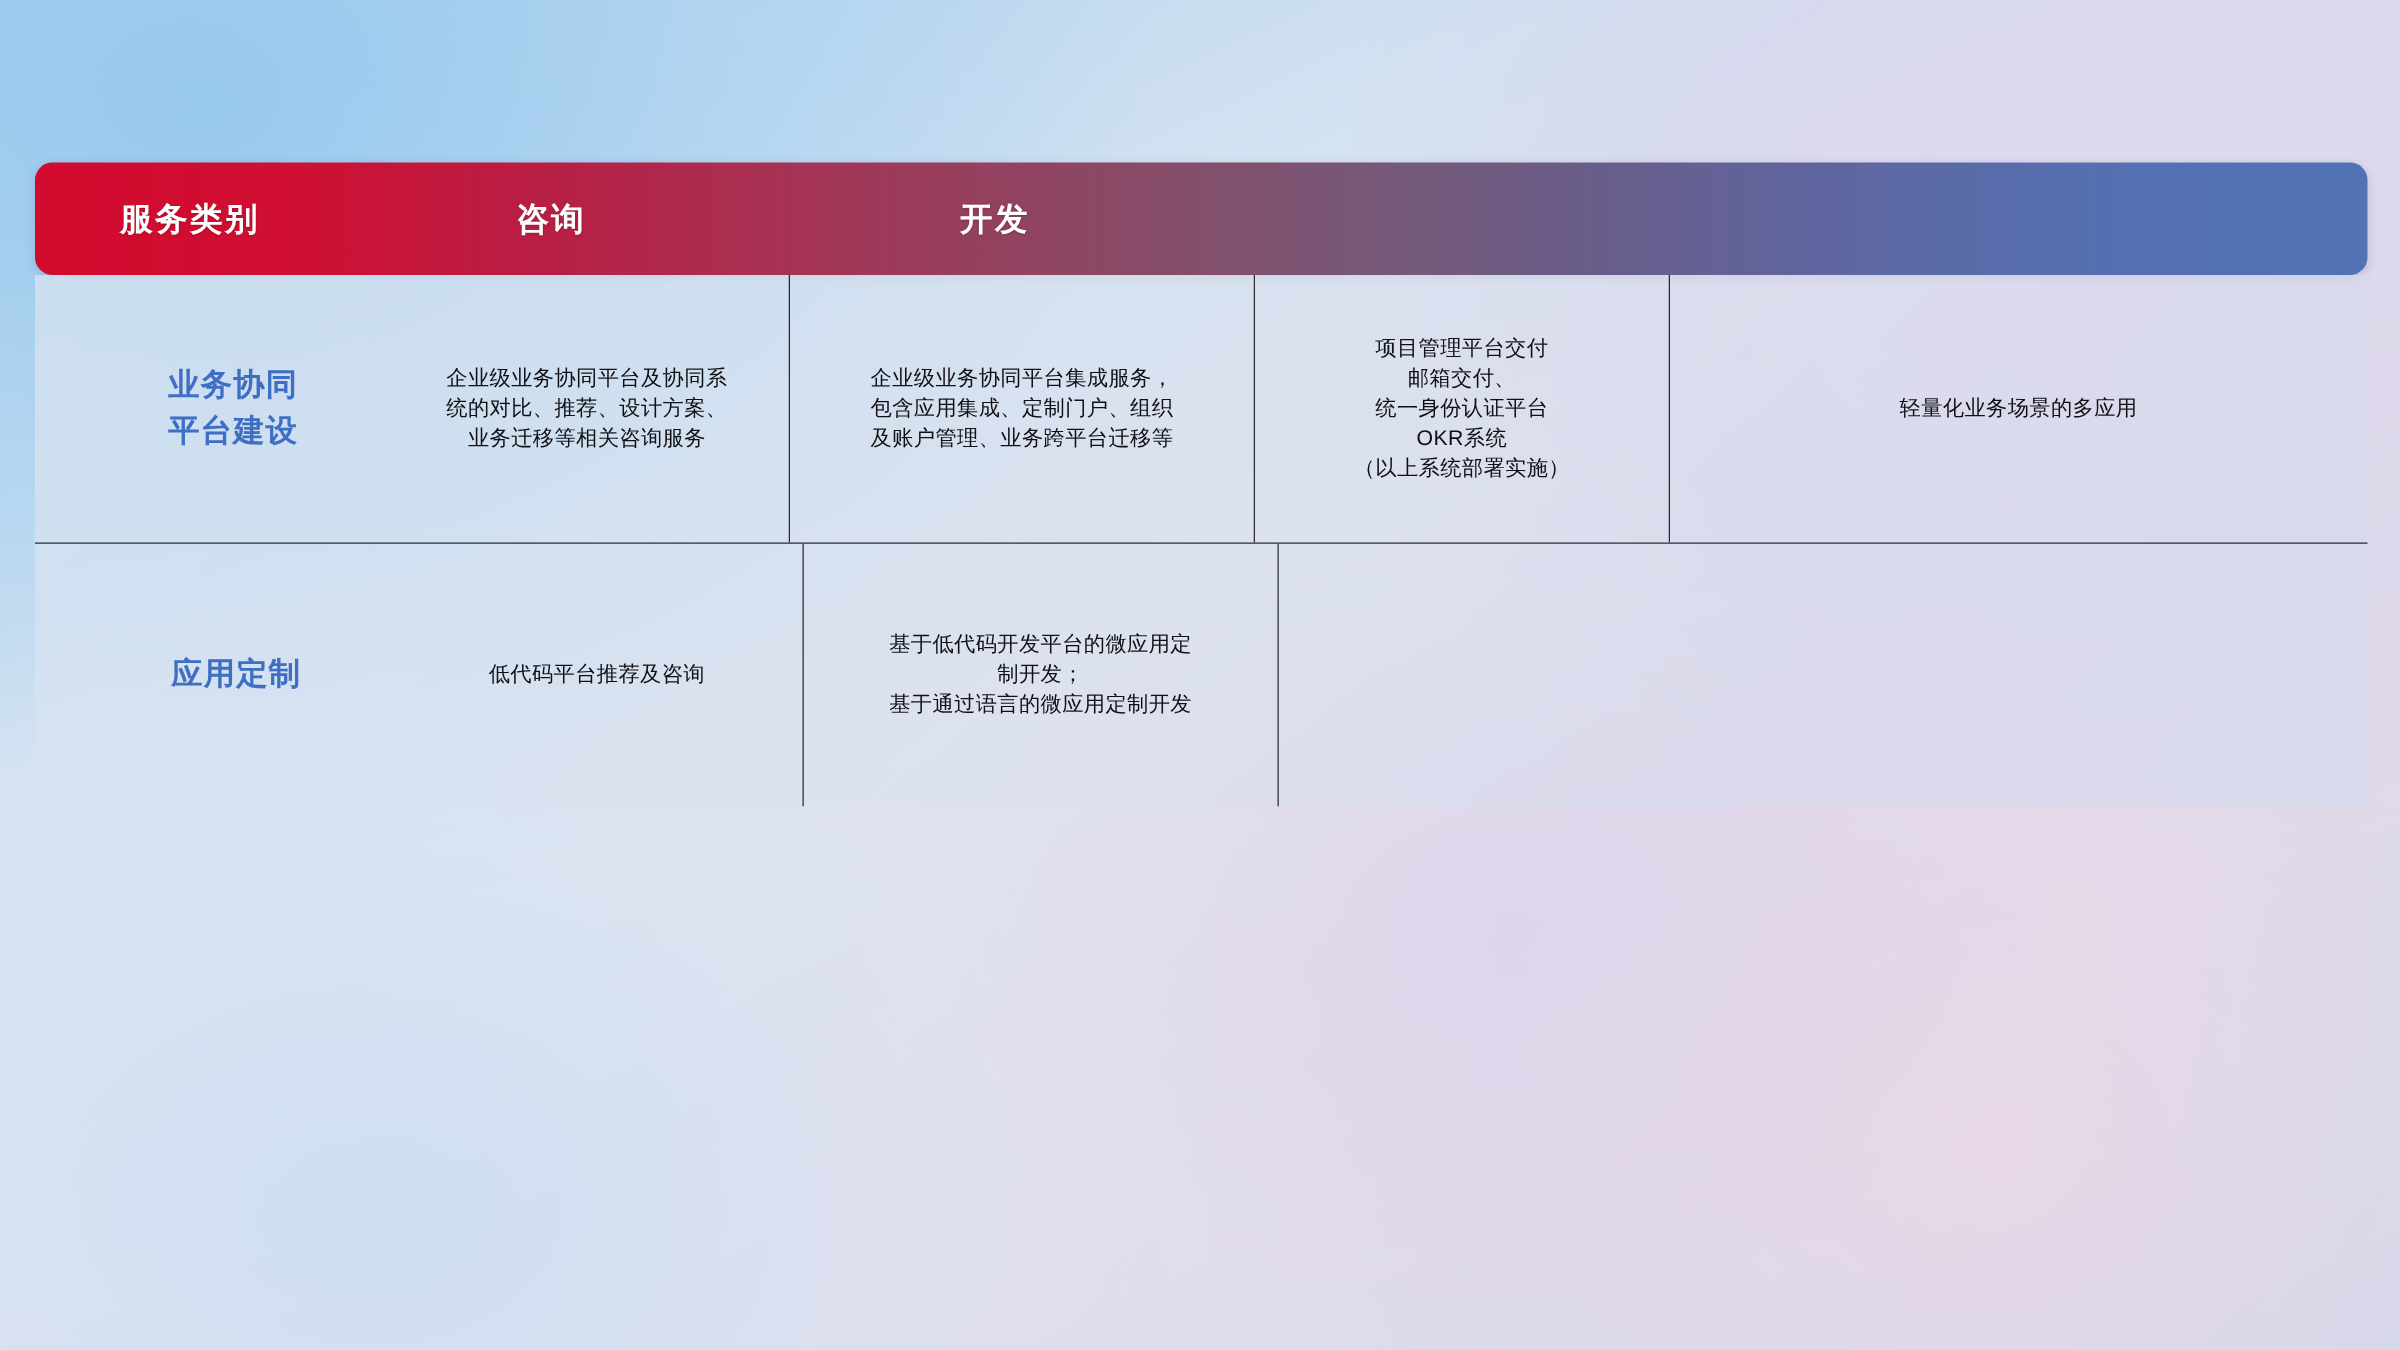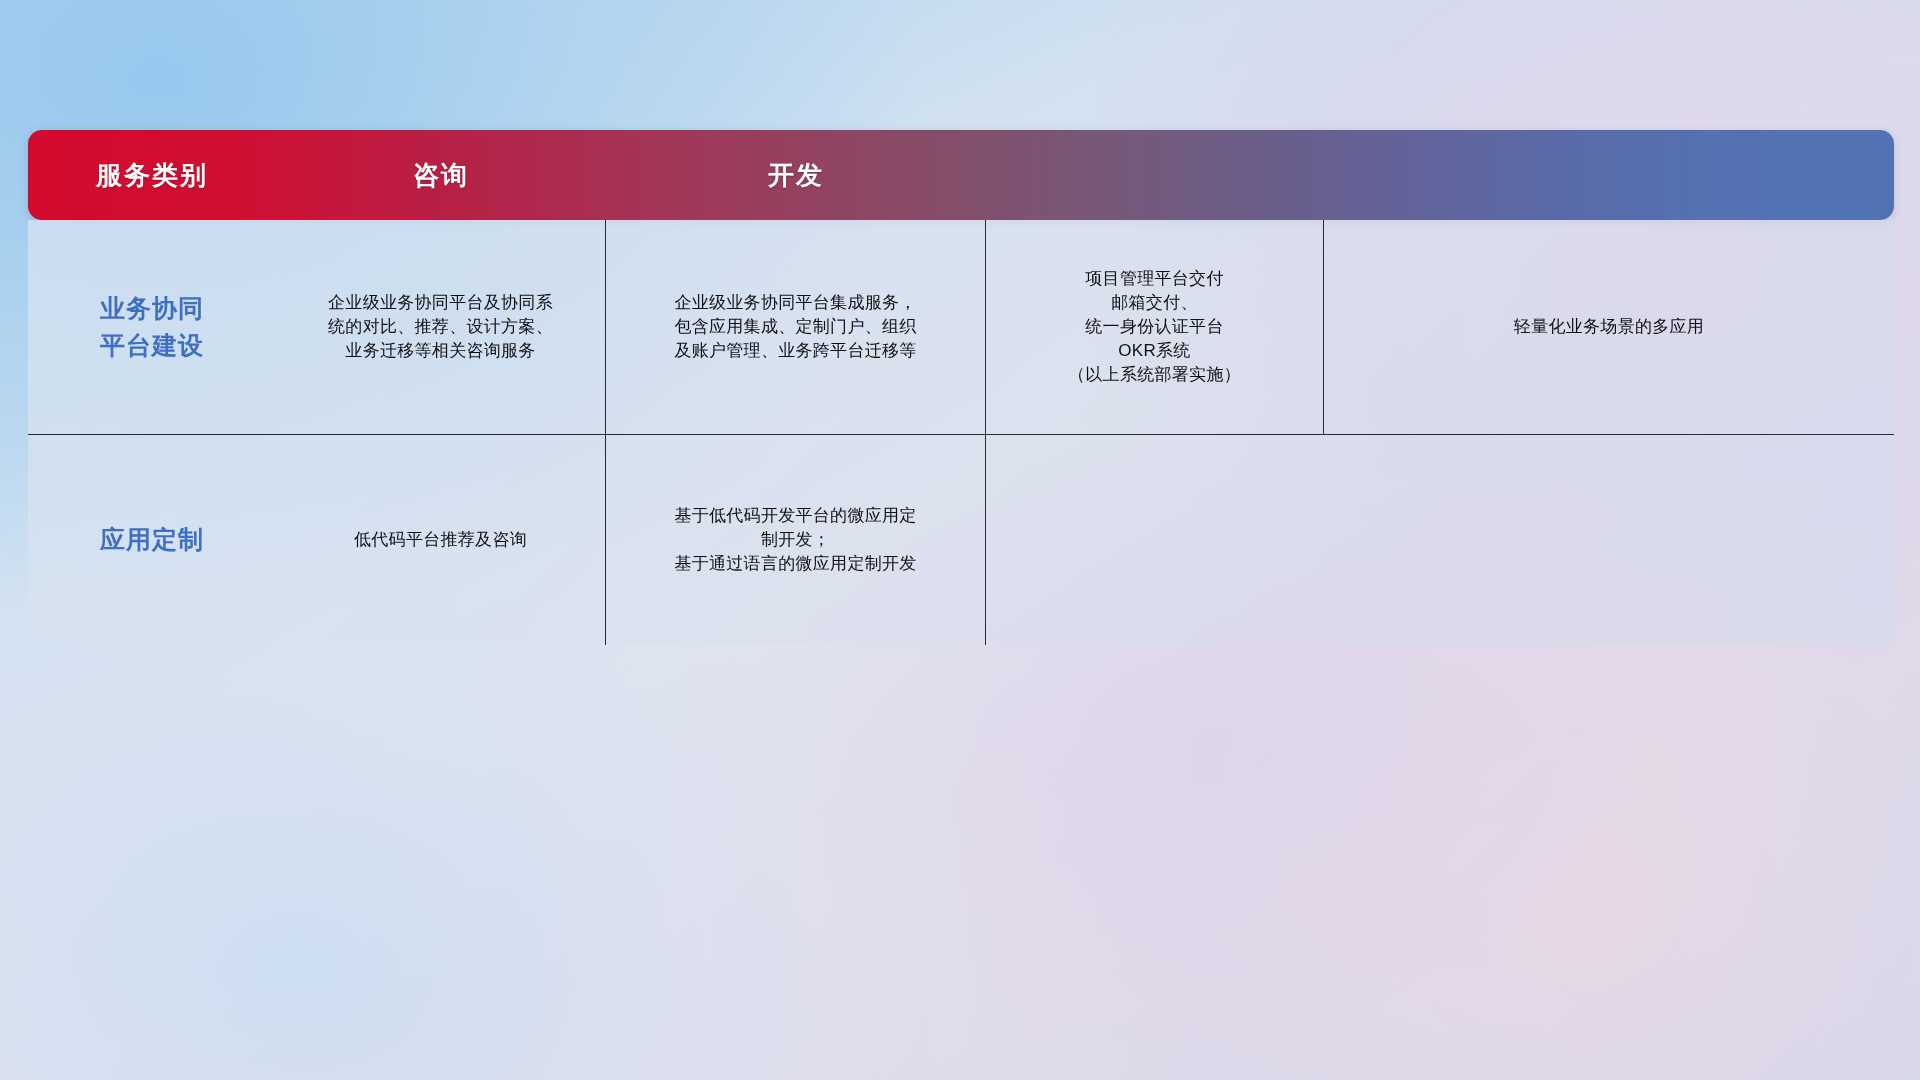--- a/index.html
+++ b/index.html
@@ -103,20 +103,21 @@
     letter-spacing:.3px;
     white-space:pre-line;
   }
   .cell.first{
     border-right:none;
     color:#3f6fc4;
     font-weight:700;
     font-size:25px;
     line-height:1.5;
     letter-spacing:1px;
+    margin-left:37px;
   }
   .cell.last{ border-right:none; }
 
   
   .c0{ width:248px; }
   .c1{ width:330px; }
   .c2{ width:380px; }
   .c3{ width:338px; }
   .c4{ width:570px; }
 

